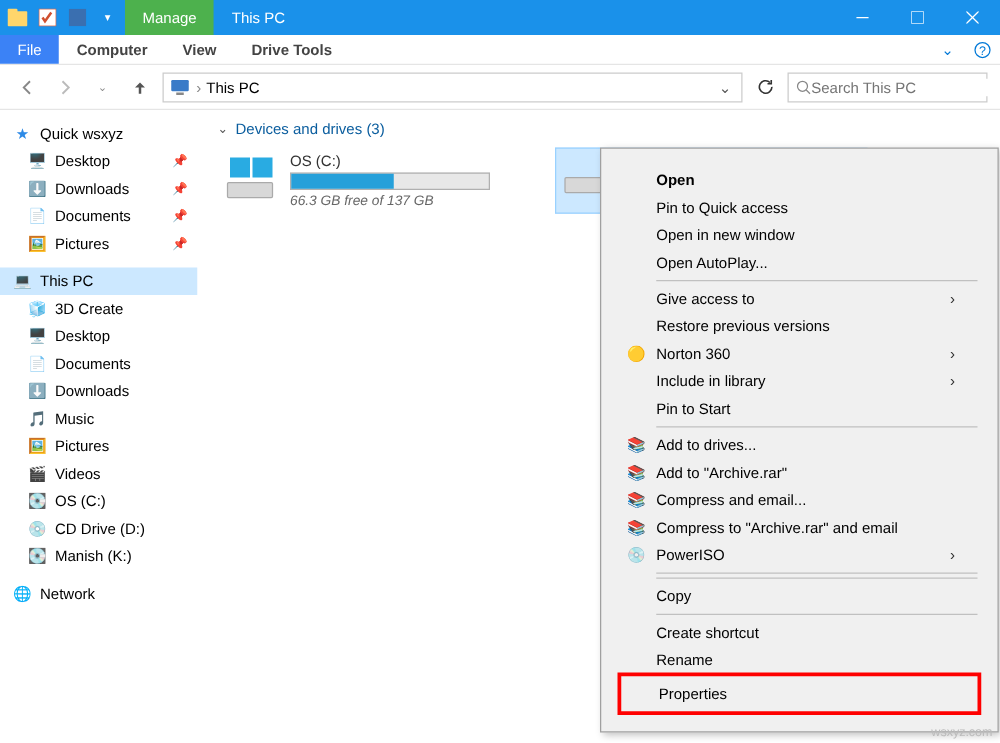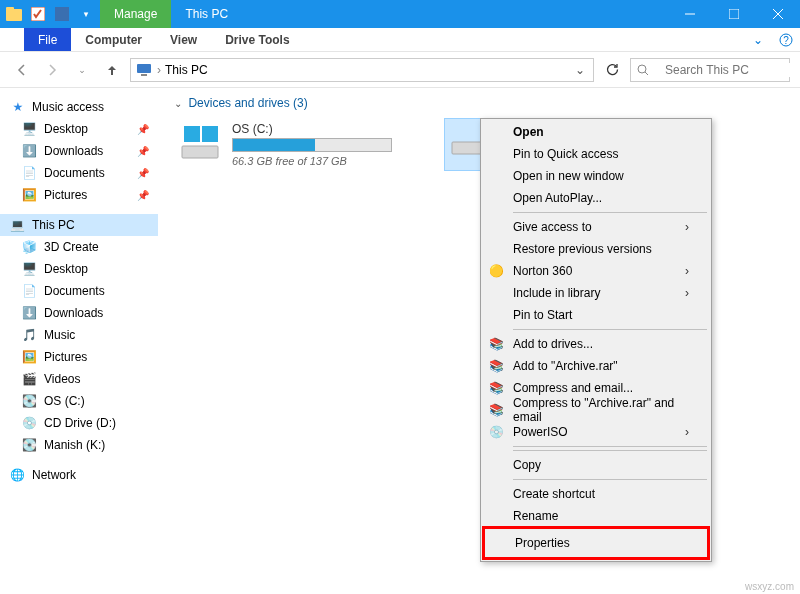--- a/index.html
+++ b/index.html
@@ -10,35 +10,35 @@
 .titlebar .qat { display:flex; align-items:center; padding:0 6px; gap:8px; }
 .qat .ico { width:16px; height:16px; display:flex; align-items:center; justify-content:center; }
 .titlebar .tab-mgr { background:#4db14d; color:#fff; padding:4px 14px; display:flex; align-items:center;text-align:center; }
 .titlebar .tab-thispc { background:#1a91ea; color:#fff; padding:4px 14px; display:flex; align-items:center; }
 .titlebar .spacer { flex:1; }
 .titlebar .winctl { display:flex; }
 .winctl button { width:44px; height:28px; background:transparent; border:none; color:#fff; font-size:11px; cursor:pointer; display:flex; align-items:center; justify-content:center; }
 
 
 .ribbon { height:24px; background:#fff; border-bottom:1px solid #e5e5e5; display:flex; align-items:stretch; }
-.ribbon .file { background:#1d4ed8; color:#fff; padding:0 14px; display:flex; align-items:center;margin-left:24px; }
+.ribbon .file { background:#3b82f6; color:#fff; padding:0 14px; display:flex; align-items:center; }
 .ribbon .rtab { padding:0 14px; display:flex; align-items:center; color:#444; cursor:pointer;font-weight:bold; }
 .ribbon .rspacer { flex:1; }
 .ribbon .chev, .ribbon .help { width:28px; display:flex; align-items:center; justify-content:center; color:#0078d7; cursor:pointer; }
 
 
 .navbar { height:36px; display:flex; align-items:center; gap:6px; padding:0 10px; border-bottom:1px solid #e5e5e5; }
 .navbtn { width:24px; height:24px; display:flex; align-items:center; justify-content:center; color:#888; cursor:pointer; }
 .navbtn.enabled { color:#333; }
 .breadcrumb { flex:1; height:24px; border:1px solid #ccc; display:flex; align-items:center; padding:0 4px; gap:2px; }
 .breadcrumb .bc-ico { width:18px; height:18px; display:flex; align-items:center; justify-content:center; }
 .breadcrumb .chev-r { color:#888; padding:0 2px; }
 .breadcrumb .drop { margin-left:auto; color:#555; padding:0 4px; }
 .refresh { width:24px; height:24px; display:flex; align-items:center; justify-content:center; color:#333; cursor:pointer; }
-.searchbox { width:160px; height:24px; border:1px solid #ccc; display:flex; align-items:center; padding:0 6px; gap:16px; color:#888; }
+.searchbox { width:160px; height:24px; border:1px solid #ccc; display:flex; align-items:center; padding:0 6px; gap:0; color:#888; }
 .searchbox input { border:none; outline:none; flex:1; font-size:12px; }
 
 
 .main { display:flex; height:calc(594px - 28px - 24px - 36px); }
 .sidebar { width:158px; padding:8px 0; overflow:auto; }
 .sidebar .item { display:flex; align-items:center; gap:6px; padding:3px 8px 3px 22px; cursor:pointer; position:relative; }
 .sidebar .item.selected { background:#cce8ff; }
 .sidebar .item .pin { position:absolute; right:8px; color:#888; font-size:10px; }
 .sidebar .item .ico { width:16px; height:16px; display:flex; align-items:center; justify-content:center; }
 .sidebar .sep { height:8px; }
@@ -52,21 +52,21 @@
 .drive { width:250px; display:flex; gap:10px; padding:4px; cursor:pointer; }
 .drive.selected { background:#cce8ff; border:1px solid #99d1ff; padding:3px; }
 .drive .dico { width:44px; height:44px; display:flex; align-items:center; justify-content:center; }
 .drive .dinfo { flex:1; }
 .drive .dname { color:#333; margin-bottom:2px; }
 .drive .bar { width:160px; height:14px; border:1px solid #b0b0b0; background:#e8e8e8; margin-bottom:3px; }
 .drive .bar .fill { height:100%; background:#26a0da; }
 .drive .free { color:#666; font-size:11px;font-style:italic; }
 
 
-.ctxmenu { position:absolute; top:118px; left:480px; width:232px; background:#f0f0f0; border:1px solid #a0a0a0; box-shadow:2px 2px 6px rgba(0,0,0,.25); padding:2px; font-size:12px; }
+.ctxmenu { position:absolute; top:118px; left:480px; width:319px; background:#f0f0f0; border:1px solid #a0a0a0; box-shadow:2px 2px 6px rgba(0,0,0,.25); padding:14px; font-size:12px; }
 .ctxmenu .itm { display:flex; align-items:center; height:22px; padding:0 20px 0 30px; cursor:default; position:relative; }
 .ctxmenu .itm.bold { font-weight:600; }
 .ctxmenu .itm .mi-ico { position:absolute; left:6px; width:16px; height:16px; display:flex; align-items:center; justify-content:center; font-size:12px; }
 .ctxmenu .itm .arrow { margin-left:auto; color:#333; }
 .ctxmenu .sep { height:1px; background:#c0c0c0; margin:3px 2px 3px 30px; }
 .ctxmenu .highlight { border:3px solid red; margin:-1px; }
 .ctxmenu .highlight .itm { height:28px; }
 
 
 svg { display:block; }
@@ -177,21 +177,21 @@
         </svg>
       </span>
     <input placeholder="Search This PC" style="">
   </div>
 </div>
 
 <div class="main">
   <div class="sidebar">
     <div class="item top-item">
       <span class="ico" style="color:#2e8ae6;">★</span>
-      <span>Music access</span>
+      <span>Quick wsxyz</span>
     </div>
     <div class="item">
         <span class="ico">🖥️</span>
         <span>Desktop</span>
         <span class="pin">📌</span>
       </div>
     <div class="item">
         <span class="ico">⬇️</span>
         <span>Downloads</span>
         <span class="pin">📌</span>

